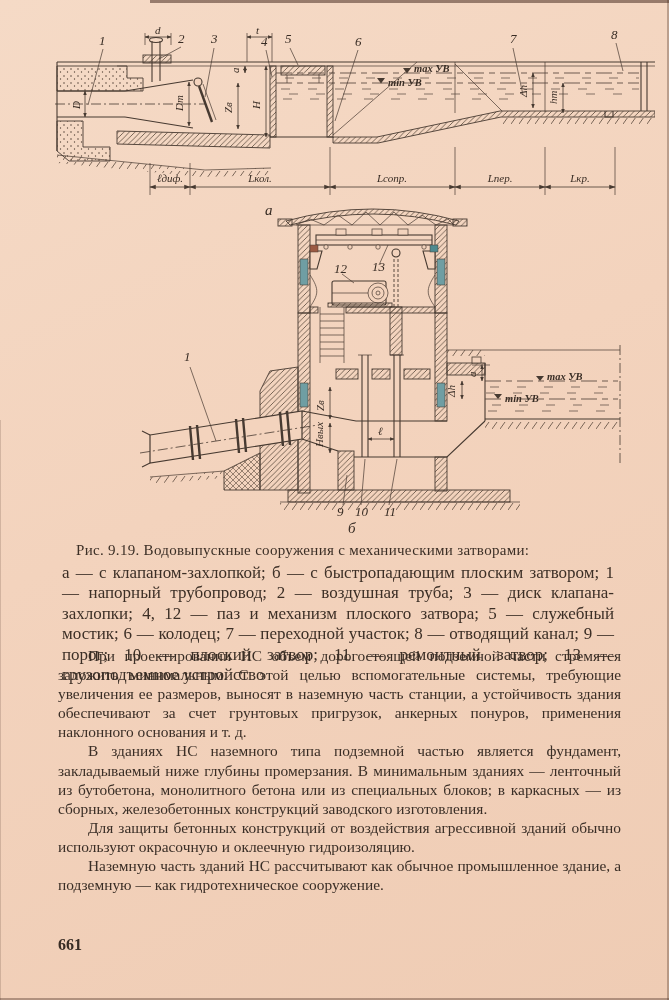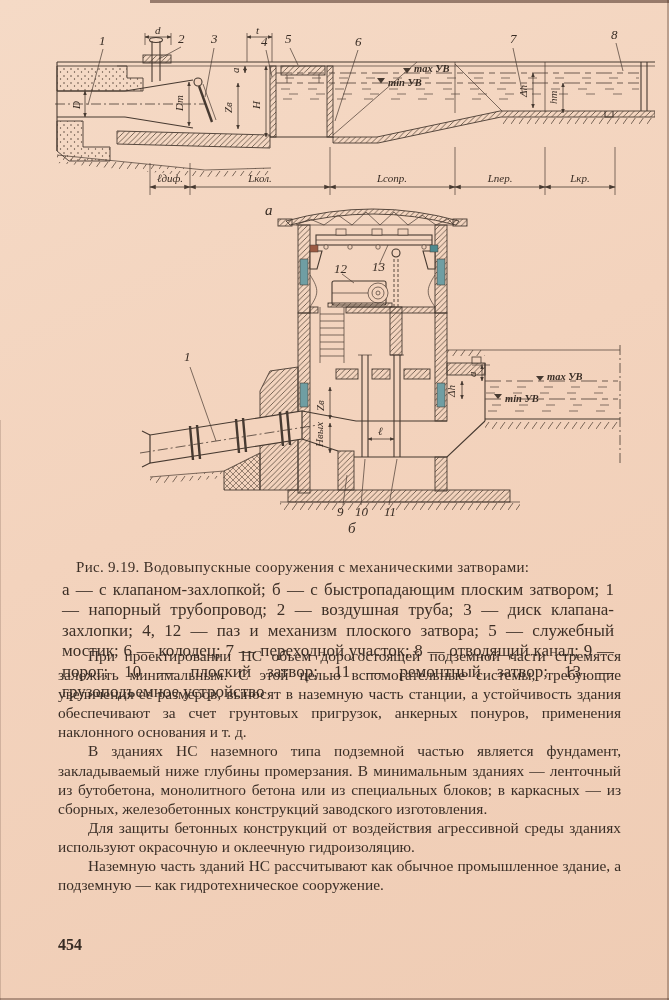--- a/index.html
+++ b/index.html
@@ -25,21 +25,21 @@
   .lbl{font:italic 13px "Liberation Serif",serif;fill:#382c24;}
   .big{font:italic 15px "Liberation Serif",serif;fill:#382c24;}
   .dim{font:italic 11px "Liberation Serif",serif;fill:#382c24;}
   .lvl{font:italic bold 10.5px "Liberation Serif",serif;fill:#382c24;}
   .fillpaper{fill:#f3d3bd;}
   .hatchf{fill:url(#hatch);stroke:#473a31;stroke-width:.9;}
   .dotsf{fill:url(#dots);stroke:#473a31;stroke-width:.9;}
   .gridf{fill:url(#grid);stroke:#473a31;stroke-width:.9;}
   .grf{fill:url(#gr);stroke:none;}
 
-  .caption{position:absolute;left:62px;top:542px;width:552px;color:#3c2f26;margin-top:17px;}
+  .caption{position:absolute;left:62px;top:542px;width:552px;color:#3c2f26;}
   .caption .title{font-size:15px;margin:0 0 4px 14px;letter-spacing:.3px;}
   .caption .legend{font-size:17px;line-height:1.2;text-align:justify;margin:0;}
   .bodytext{position:absolute;left:58px;top:646px;width:563px;color:#3a2e26;}
   .bodytext p{font-size:15.4px;line-height:1.24;text-align:justify;
               text-indent:30px;margin:0;}
   .pagenum{position:absolute;left:58px;top:936px;font-weight:bold;
            font-size:16px;color:#382c24;}
 </style>
 </head>
 <body>
@@ -324,18 +324,18 @@
   </svg>
 
   <div class="caption">
     <p class="title">Рис. 9.19. Водовыпускные сооружения с механическими затворами:</p>
     <p class="legend">а — с клапаном-захлопкой; б — с быстропадающим плоским затвором; 1 — напорный трубопровод; 2 — воздушная труба; 3 — диск клапана-захлопки; 4, 12 — паз и механизм плоского затвора; 5 — служебный мостик; 6 — колодец; 7 — переходной участок; 8 — отводящий канал; 9 — порог; 10 — плоский затвор; 11 — ремонтный затвор; 13 — грузоподъемное устройство</p>
   </div>
 
   <div class="bodytext">
     <p>При проектировании НС объем дорогостоящей подземной части стремятся заложить минимальным. С этой целью вспомогательные системы, требующие увеличения ее размеров, выносят в наземную часть станции, а устойчивость здания обеспечивают за счет грунтовых пригрузок, анкерных понуров, применения наклонного основания и т. д.</p>
     <p>В зданиях НС наземного типа подземной частью является фундамент, закладываемый ниже глубины промерзания. В минимальным зданиях — ленточный из бутобетона, монолитного бетона или из специальных блоков; в каркасных — из сборных, железобетонных конструкций заводского изготовления.</p>
-    <p>Для защиты бетонных конструкций от воздействия агрессивной среды зданиях используют окрасочную и оклеечную гидроизоляцию.</p>
+    <p>Для защиты бетонных конструкций от воздействия агрессивной зданий обычно используют окрасочную и оклеечную гидроизоляцию.</p>
     <p>Наземную часть зданий НС рассчитывают как обычное промышленное здание, а подземную — как гидротехническое сооружение.</p>
   </div>
 
-  <div class="pagenum">454</div>
+  <div class="pagenum">661</div>
 </div>
 
 </body></html>

